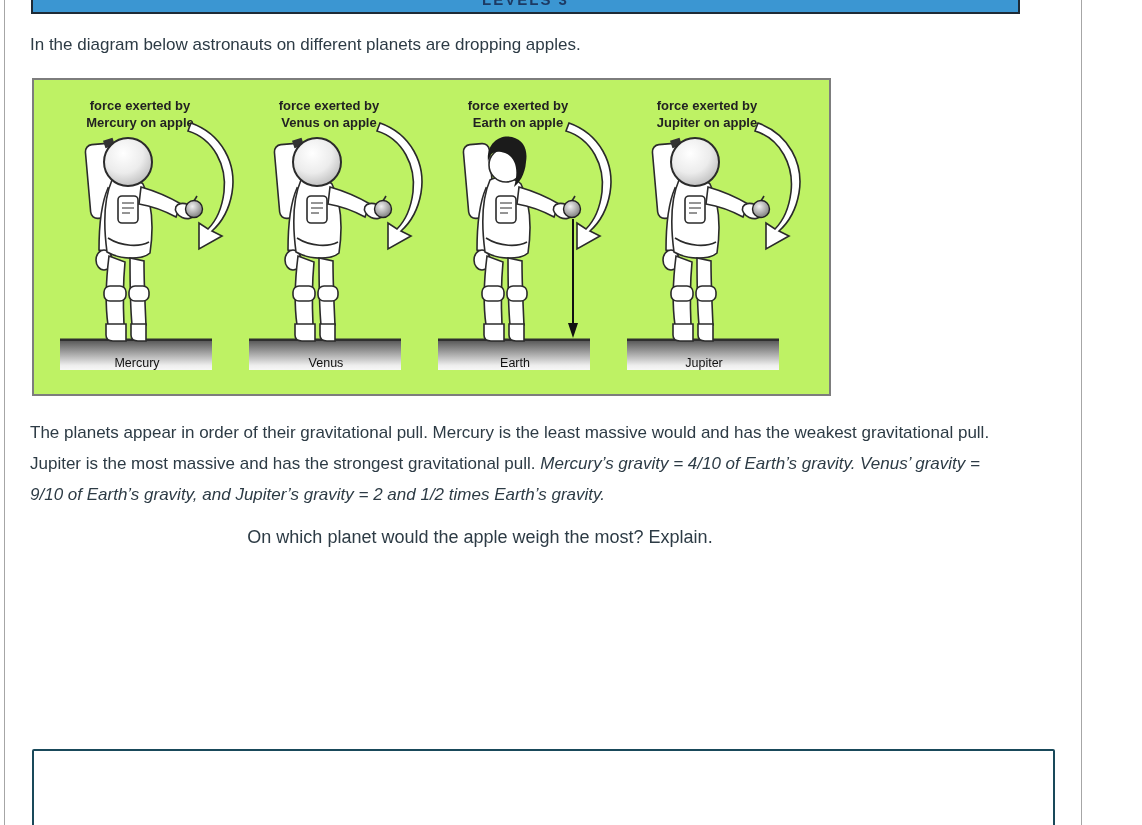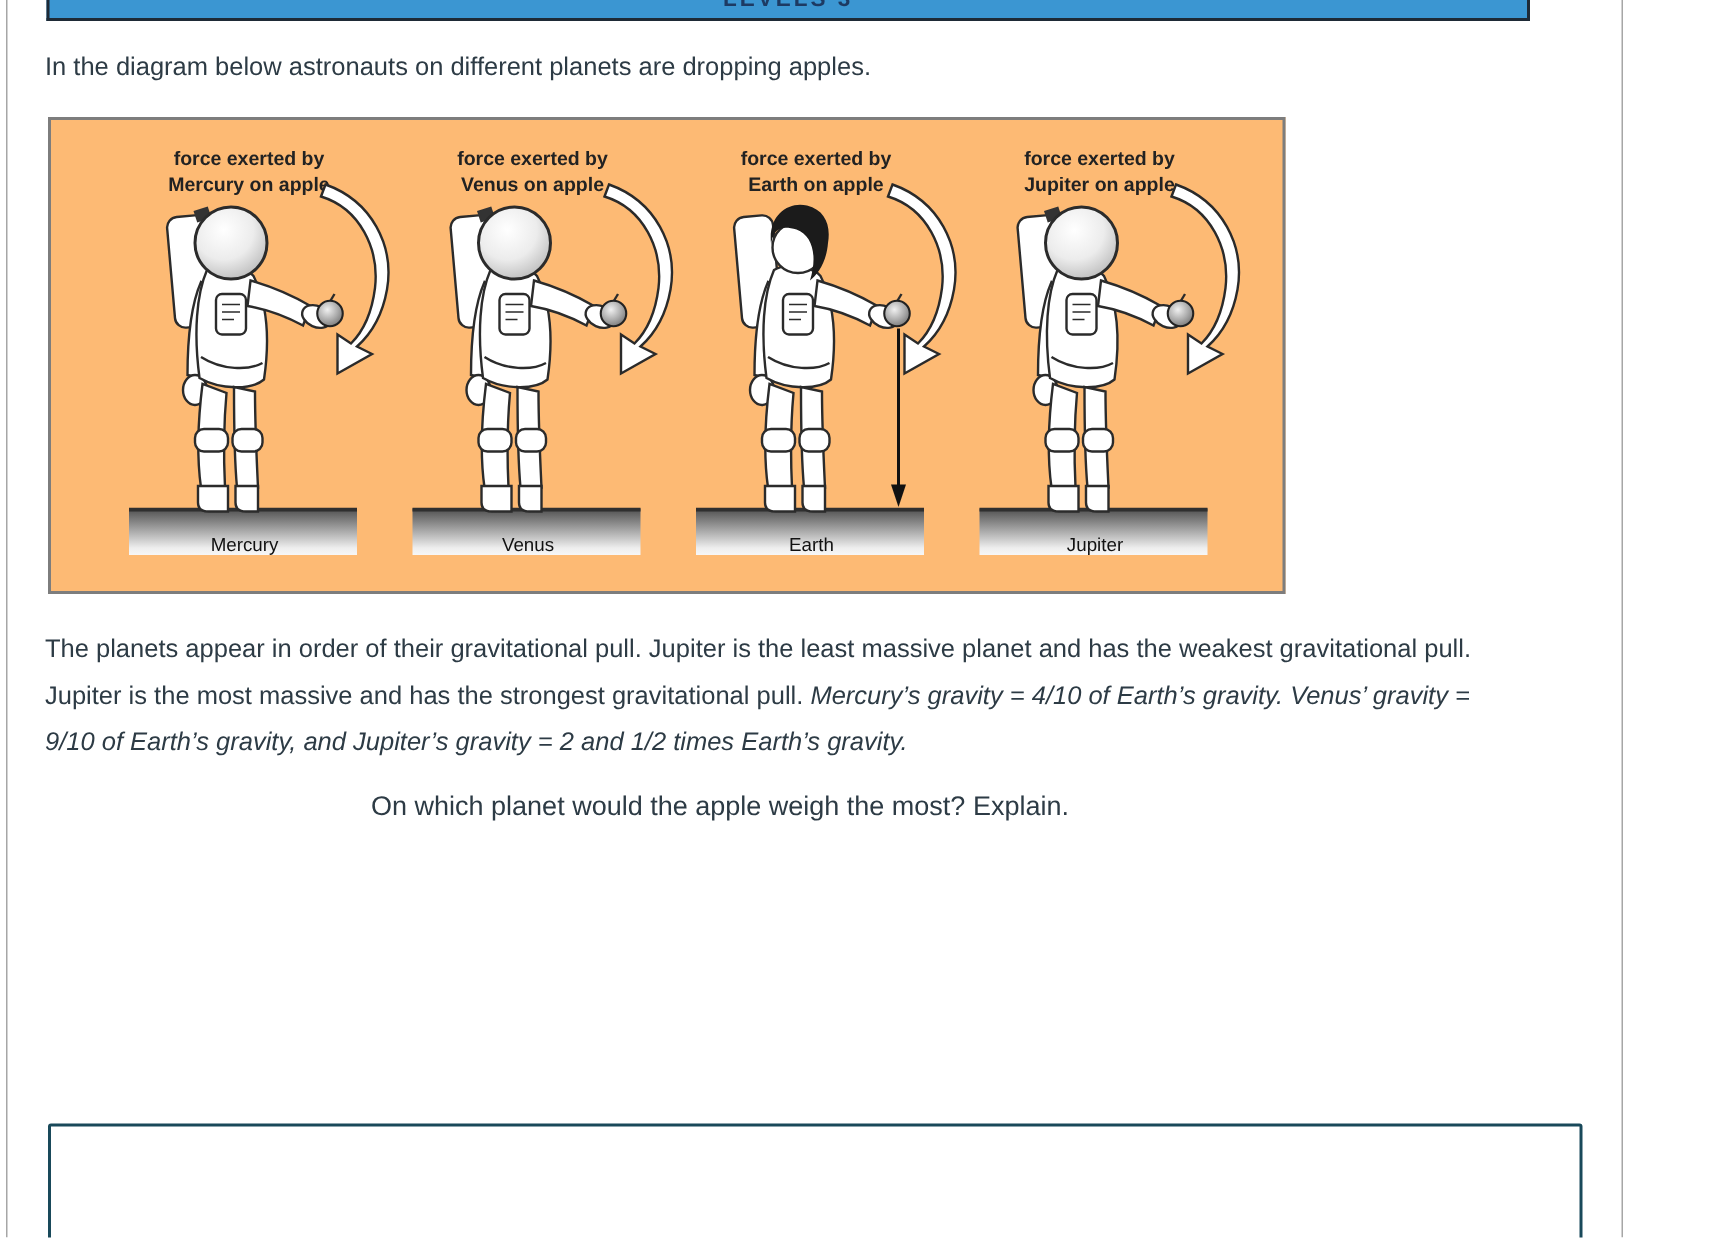--- a/index.html
+++ b/index.html
@@ -23,21 +23,21 @@
     transform:translateY(-9px);white-space:nowrap;
   }
 
   .intro-text{
     position:absolute;left:30px;top:33px;width:1000px;
     font-size:17px;line-height:24px;color:#2d3b45;
   }
 
   .diagram-figure{
     position:absolute;left:32px;top:78px;width:795px;height:314px;
-    border:2px solid #7d7d7d;background:#fdba74;padding-left:26px;
+    border:2px solid #7d7d7d;background:#bef264;
   }
   .diagram-figure svg{display:block;width:795px;height:314px;}
 
   .gravity-paragraph{
     position:absolute;left:30px;top:417px;width:985px;
     font-size:17px;line-height:31px;color:#2d3b45;
   }
   .gravity-paragraph em{font-style:italic;}
 
   .question-text{
@@ -206,18 +206,18 @@
           <circle cx="86" cy="82" r="24" fill="url(#helmG)" stroke="#2b2b2b" stroke-width="2"></circle>
         </g>
         <path d="M149,43 C180,54 195,84 190,113 C187,130 179,143 170,151 L180,156 L157,169 L157,143 L166,149
        C174,141 180,128 182,112 C185,86 172,59 146,51 Z" fill="#ffffff" stroke="#2a2a2a" stroke-width="1.6"></path>
         <text x="95" y="287" text-anchor="middle" font-family="Liberation Sans, sans-serif" font-size="12.5" fill="#111">Jupiter</text>
       </g>
     </svg>
   </div>
 
 <div class="gravity-paragraph">
-  <span>The planets appear in order of their gravitational pull. Jupiter is the least massive planet and has the weakest gravitational pull. Jupiter is the most massive and has the strongest gravitational pull. </span><em>Mercury’s gravity = 4/10 of Earth’s gravity. Venus’ gravity = 9/10 of Earth’s gravity, and Jupiter’s gravity = 2 and 1/2 times Earth’s gravity.</em>
+  <span>The planets appear in order of their gravitational pull. Mercury is the least massive would and has the weakest gravitational pull. Jupiter is the most massive and has the strongest gravitational pull. </span><em>Mercury’s gravity = 4/10 of Earth’s gravity. Venus’ gravity = 9/10 of Earth’s gravity, and Jupiter’s gravity = 2 and 1/2 times Earth’s gravity.</em>
 </div>
 
 <div class="question-text">On which planet would the apple weigh the most? Explain.</div>
 
 <textarea class="answer-textarea" spellcheck="false" aria-label="On which planet would the apple weigh the most? Explain." style=""></textarea>
 
 </body></html>

